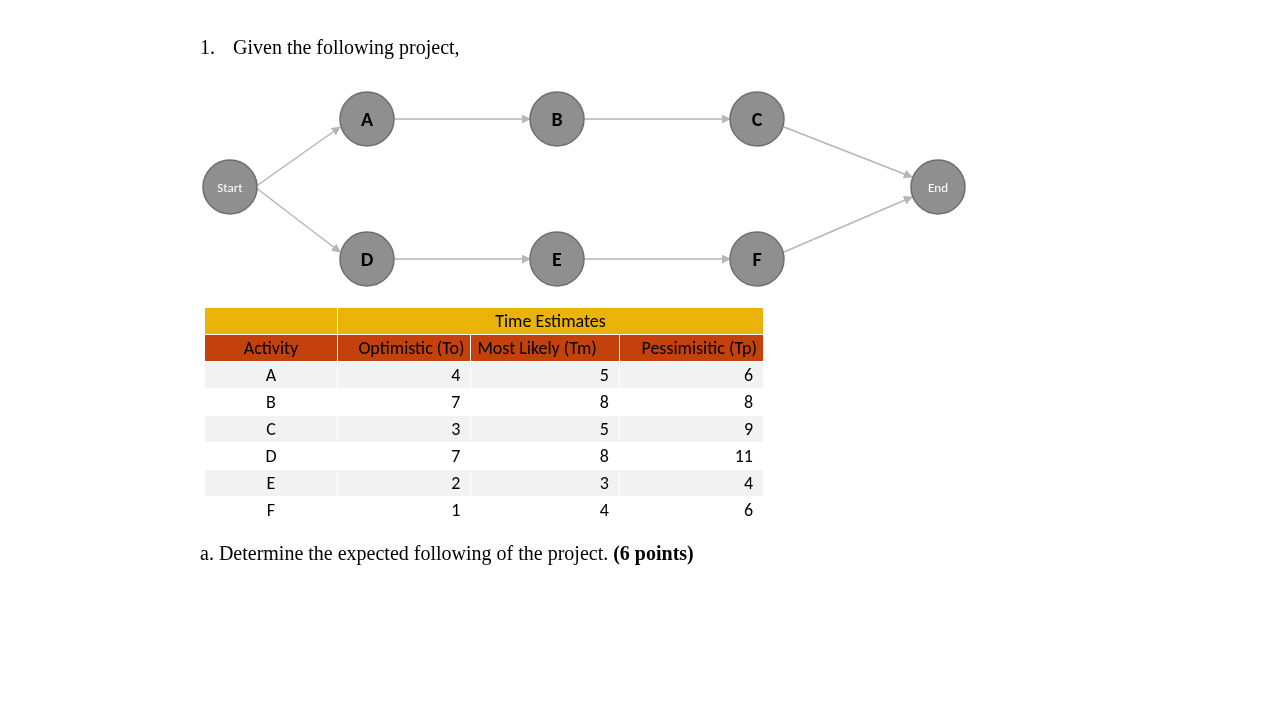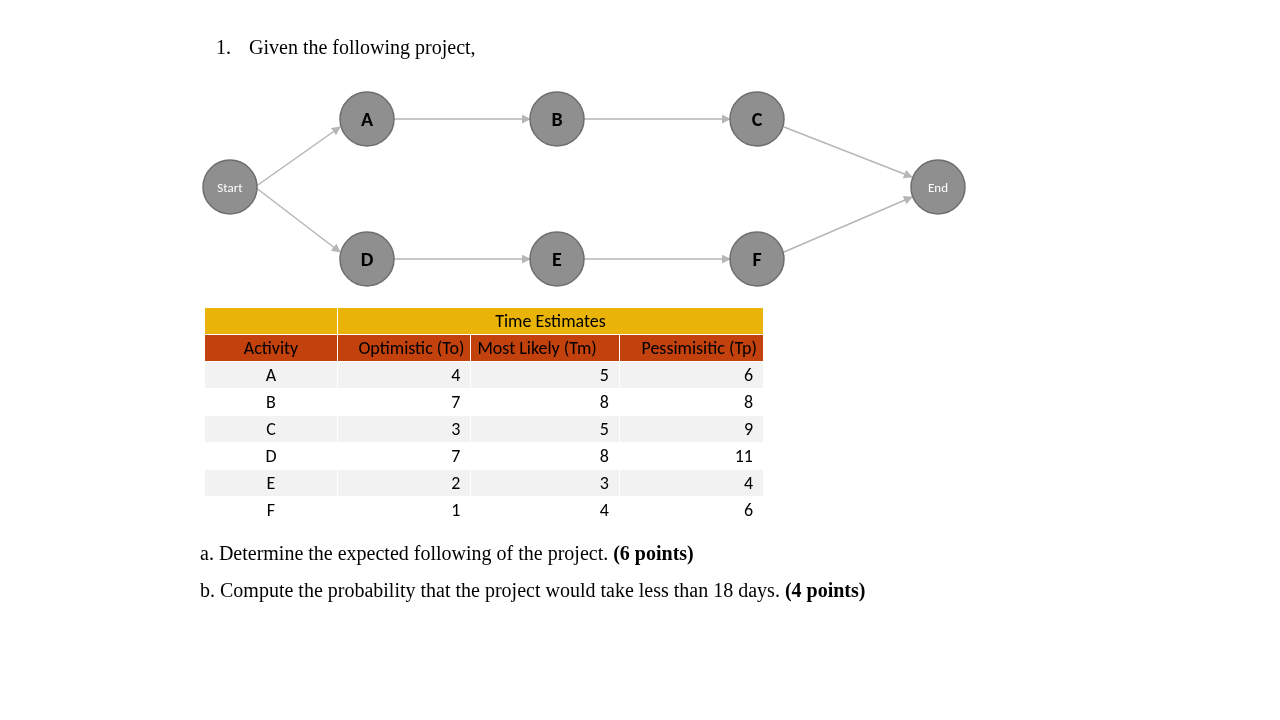--- a/index.html
+++ b/index.html
@@ -11,21 +11,21 @@
     font-family: "Times New Roman", Times, serif;
     font-size: 20px;
     color: #000;
   }
   .page {
     position: relative;
     padding: 36px 0 0 200px;
     width: 880px;
   }
   .question-line {
-    margin: 0 0 18px 16px;
+    margin: 0 0 18px 0;
   }
   .qnum {
     display: inline-block;
     width: 28px;
   }
   .diagram {
     position: relative;
     width: 780px;
     height: 220px;
     margin: 0 0 10px 0;
@@ -212,17 +212,14 @@
             <td class="col-num">4</td>
             <td class="col-num">6</td>
           </tr>
         </tbody>
     </table>
   </div>
 
   <p class="subq">
     <span>a. </span><span>Determine the expected following of the project. </span><span class="bold">(6 points)</span>
   </p>
-  <p class="subq">
-    <span>b. </span><span>Compute the probability that the project would take less than 18 days. </span><span class="bold">(4 points)</span>
-  </p>
 
 </div>
 
 </body></html>

